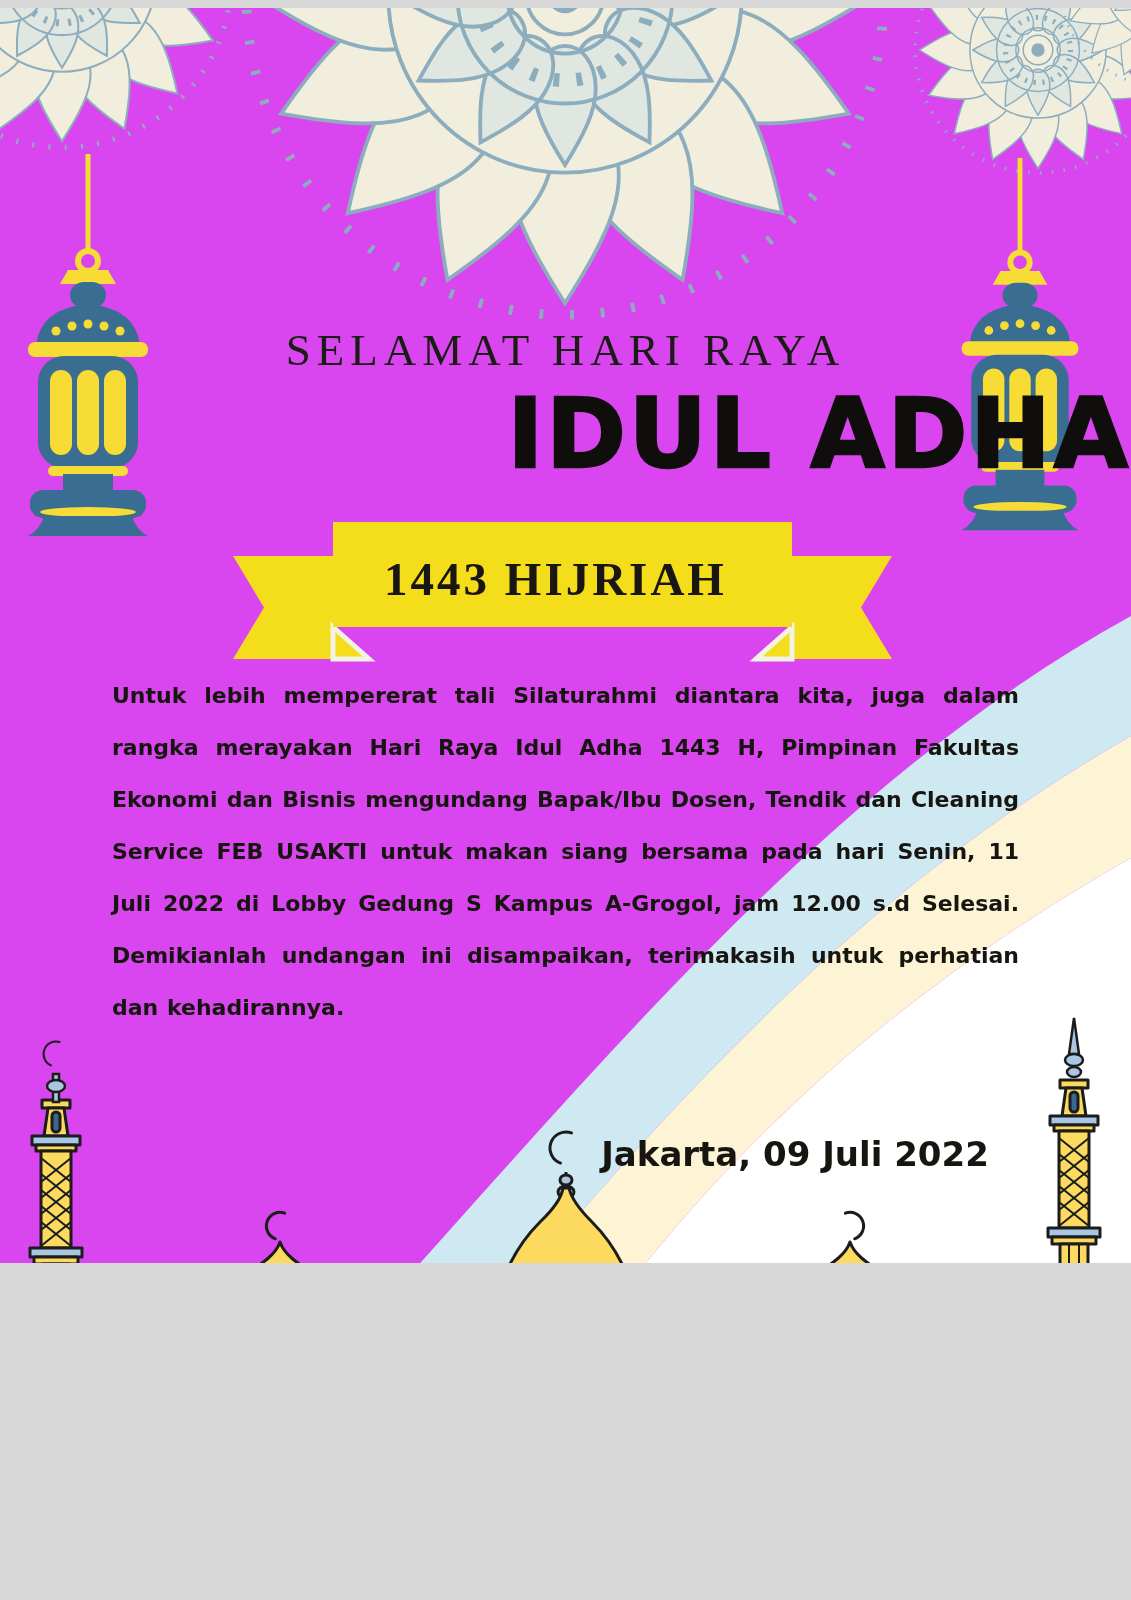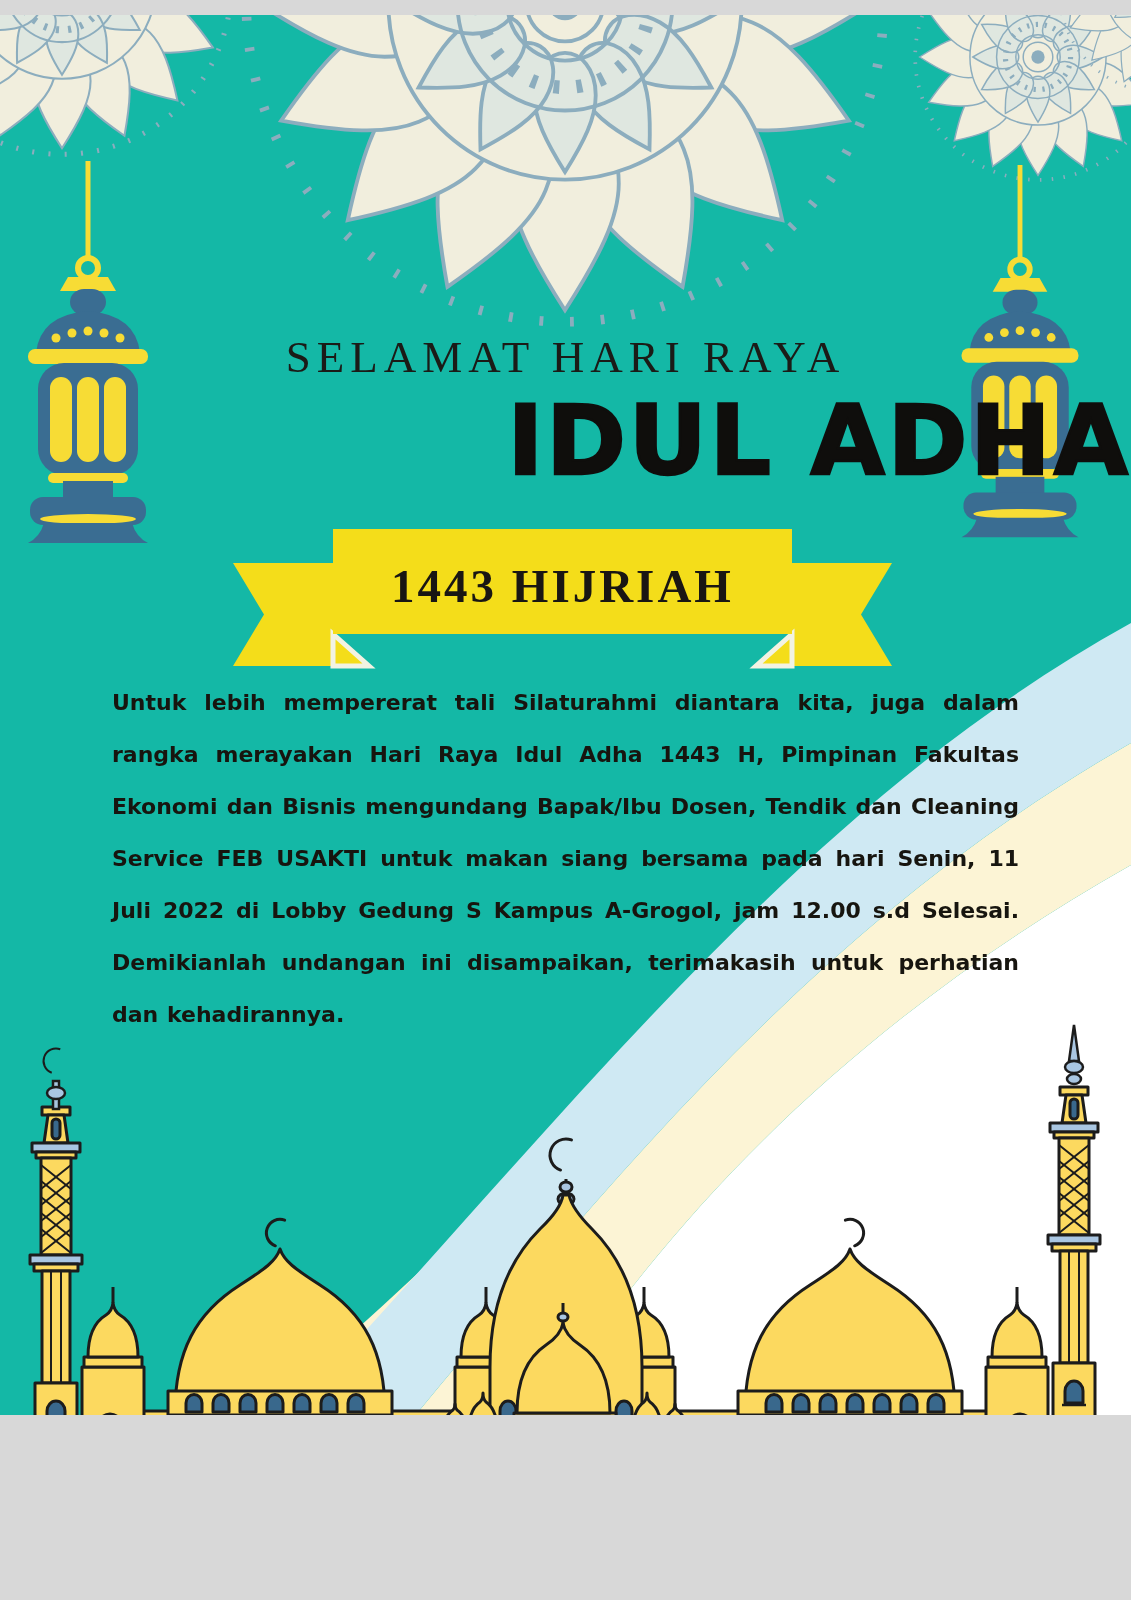--- a/index.html
+++ b/index.html
@@ -1,34 +1,34 @@
 <!DOCTYPE html>
 <html><head>
 <meta charset="utf-8">
 <style>
   html,body{margin:0;padding:0;background:#d8d8d8;}
   .poster{
-    position:relative;width:1131px;height:1400px;margin:15px auto;
-    background:#14b8a6;overflow:hidden;
+    position:relative;width:1131px;height:1255px;margin:8px auto;
+    background:#d946ef;overflow:hidden;
     font-family:"DejaVu Sans", sans-serif;
   }
   .abs{position:absolute;}
   svg{display:block;}
   .greeting{
     top:316px;left:0;width:1131px;text-align:center;
     font-family:"Liberation Serif", serif;
     font-size:45px;letter-spacing:6px;color:#1b1b17;font-weight:500;
   }
   .big-title{
     top:370px;left:0;width:1131px;text-align:right;
     font-size:96px;font-weight:900;color:#0f0e0c;letter-spacing:3px;
     -webkit-text-stroke:2.5px #0f0e0c;
   }
   .ribbon-text{
-    top:528px;left:333px;width:459px;height:86px;
+    top:528px;left:326px;width:459px;height:86px;
     display:flex;align-items:center;justify-content:center;
     font-family:"Liberation Serif", serif;font-weight:700;
     font-size:47px;letter-spacing:3px;color:#191613;
   }
   .body-text{
     top:662px;left:112px;width:907px;
     font-size:22px;line-height:52px;font-weight:700;color:#17150f;
     text-align:justify;letter-spacing:0px;word-spacing:1px;
   }
   .signature{
@@ -158,20 +158,21 @@
     <polygon points="892,48 792,48 792,151 892,151 861,99.5" fill="#f4dd1a"></polygon>
     <polygon points="333,119 369,151 333,151" fill="#f4dd1a" stroke="#f2f3e3" stroke-width="5"></polygon>
     <polygon points="792,119 756,151 792,151" fill="#f4dd1a" stroke="#f2f3e3" stroke-width="5"></polygon>
     <rect x="333" y="14" width="459" height="105" fill="#f4dd1a"></rect>
   </svg>
   <div class="abs ribbon-text">1443 HIJRIAH</div>
 
   <div class="abs body-text">Untuk lebih mempererat tali Silaturahmi diantara kita, juga dalam rangka merayakan Hari Raya Idul Adha 1443 H, Pimpinan Fakultas Ekonomi dan Bisnis mengundang Bapak/Ibu Dosen, Tendik dan Cleaning Service FEB USAKTI untuk makan siang bersama pada hari Senin, 11 Juli 2022 di Lobby Gedung S Kampus A-Grogol, jam 12.00 s.d Selesai. Demikianlah undangan ini disampaikan, terimakasih untuk perhatian dan kehadirannya.</div>
 
   <div class="abs signature">
+    <div>Jakarta, 09 Juli 2022</div>
   </div>
 
   <svg class="abs" style="top:1000px;left:0" width="1131" height="600" viewBox="0 0 1131 600">
     <defs>
       <path id="cres" d="M0,-16 A16,16 0 1 0 0,16 A11.5,11.5 0 1 1 0,-16 Z"></path>
       <path id="pwin" d="M-8,0 C-8,-8 -11,-12 -11,-22 A11,13 0 1 1 11,-22 C11,-12 8,-8 8,0 Z"></path>
       <path id="kwin" d="M-13,0 C-13,-10 -16,-14 -16,-26 A16,17 0 1 1 16,-26 C16,-14 13,-10 13,0 Z"></path>
       <path id="twin" d="M0,0 C0,-8 -3,-11 -3,-22 A14,17 0 1 1 25,-22 C25,-11 22,-8 22,0 Z"></path>
       <path id="barch" d="M0,0 v-9 a8,8.5 0 0 1 16,0 v9 z"></path>
       <path id="barch2" d="M0,0 v-7 a4.5,6 0 0 1 9,0 v7 z"></path>

